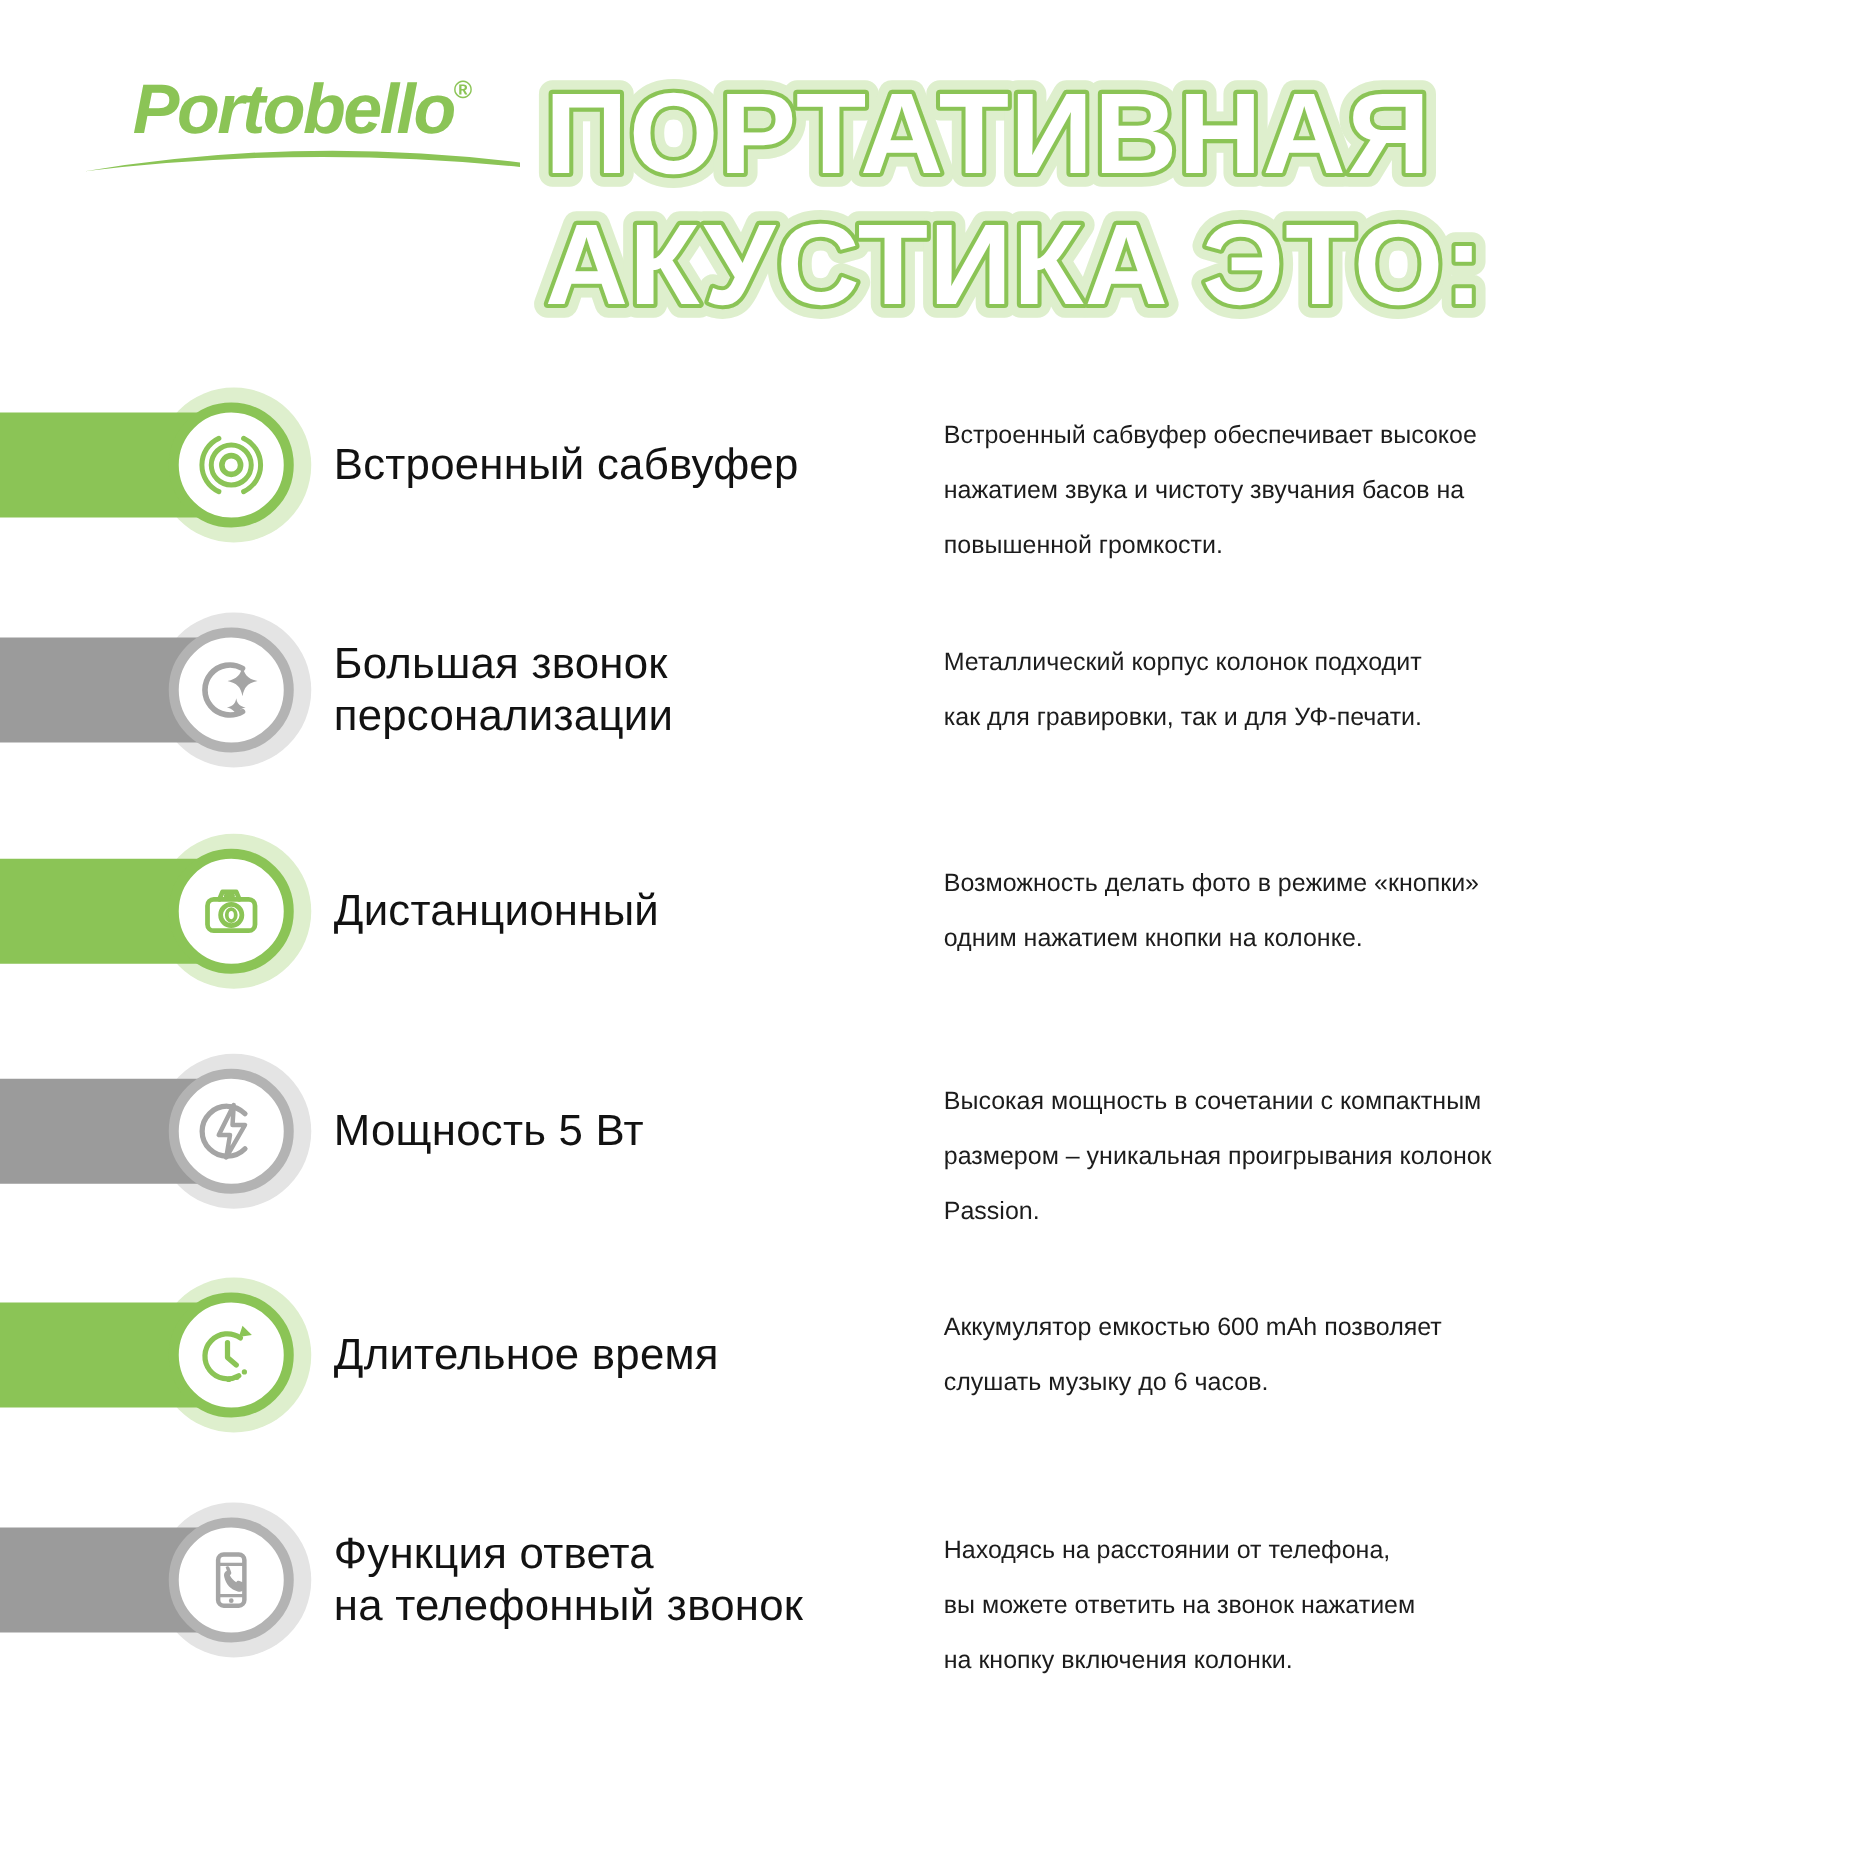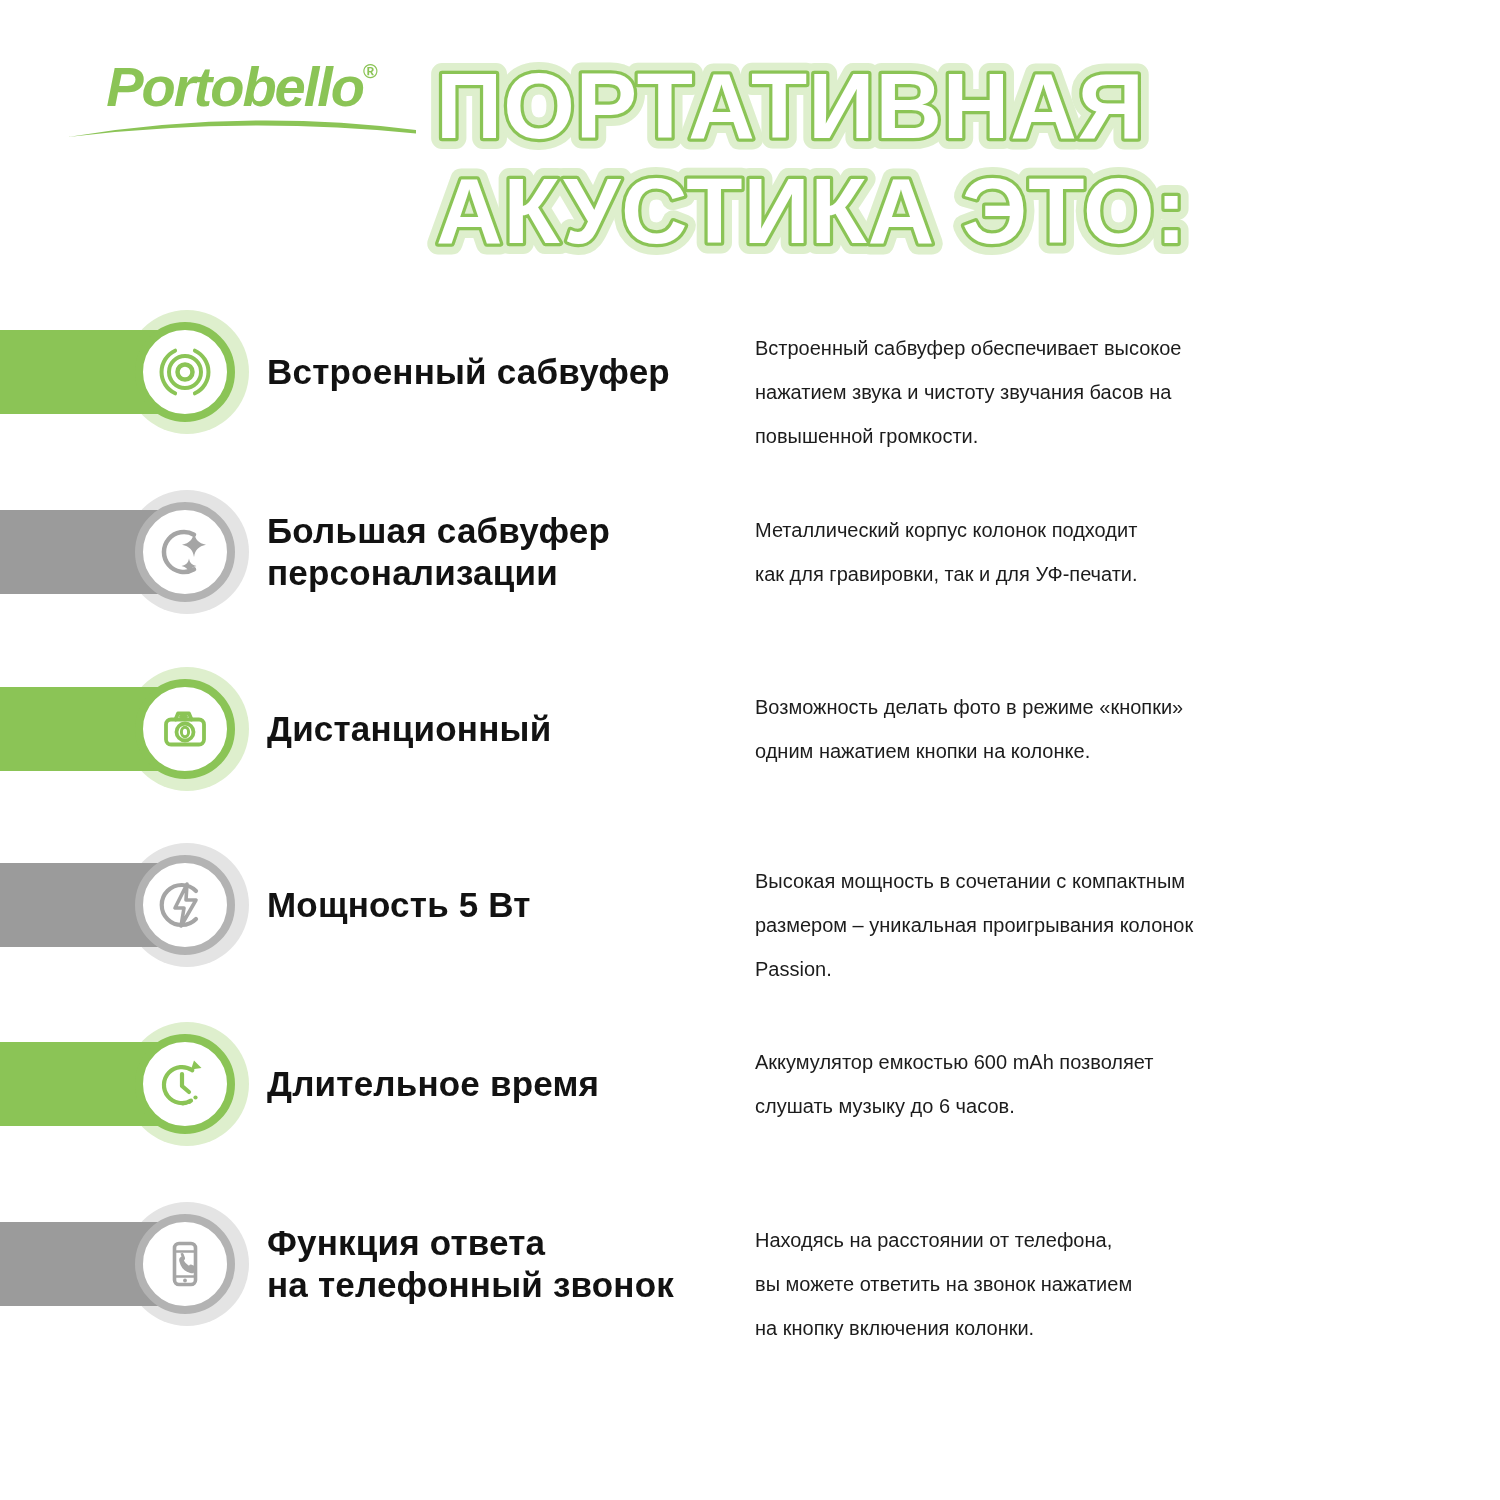--- a/index.html
+++ b/index.html
@@ -39,21 +39,21 @@
   .bar{position:absolute;left:0;top:0;width:205px;height:84px;z-index:1}
   .bar.green{background:var(--green)}
   .bar.gray{background:var(--gray)}
   .circle{position:absolute;left:135px;top:50%;transform:translateY(-50%);width:100px;height:100px;border-radius:50%;
           background:#fff;z-index:2;display:flex;align-items:center;justify-content:center}
   .circle.green{border:8px solid var(--green);color:var(--green)}
   .circle.gray{border:8px solid var(--gray-ring);color:var(--gray-icon)}
   .circle svg{display:block}
 
   .title{position:absolute;left:267px;top:50%;transform:translateY(-50%);
-         font-size:35px;font-weight:bold;color:#121212;line-height:42px;letter-spacing:.2px;white-space:nowrap}
+         font-size:35px;font-weight:normal;color:#121212;line-height:42px;letter-spacing:.2px;white-space:nowrap}
   .title span{display:block}
   .desc{position:absolute;left:755px;top:50%;transform:translateY(-50%);
         font-size:20px;color:var(--text-dark);line-height:44px;white-space:nowrap}
   .desc.offset{top:calc(50% + 20px)}
   .desc span{display:block}
 </style>
 </head>
 <body>
 
 <div class="canvas">
@@ -97,21 +97,21 @@
     <div class="halo gray"></div>
     <div class="bar gray"></div>
     <div class="circle gray">
       <svg width="60" height="60" viewBox="0 0 60 60" fill="none" stroke="currentColor" stroke-linecap="round">
         <path d="M39 12.7 A20 20 0 1 0 39 47.3" stroke-width="4.5"></path>
         <path d="M39 10.5 C40.4 18 43.5 21 51 22.8 C43.5 24.5 40.4 27.5 39 35 C37.6 27.5 34.5 24.5 27 22.8 C34.5 21 37.6 18 39 10.5 Z" fill="currentColor" stroke="none"></path>
         <path d="M34 36.5 C34.8 41 36.8 42.8 41.5 44 C36.8 45.2 34.8 47 34 51.5 C33.2 47 31.2 45.2 26.5 44 C31.2 42.8 33.2 41 34 36.5 Z" fill="currentColor" stroke="none"></path>
       </svg>
     </div>
     <div class="title">
-      <span>Большая сабвуфер</span>
+      <span>Большая звонок</span>
       <span>персонализации</span>
     </div>
     <div class="desc">
       <span>Металлический корпус колонок подходит</span>
       <span>как для гравировки, так и для УФ-печати.</span>
     </div>
   </div>
 
   <div class="row" style="top:687px">
     <div class="halo green"></div>

